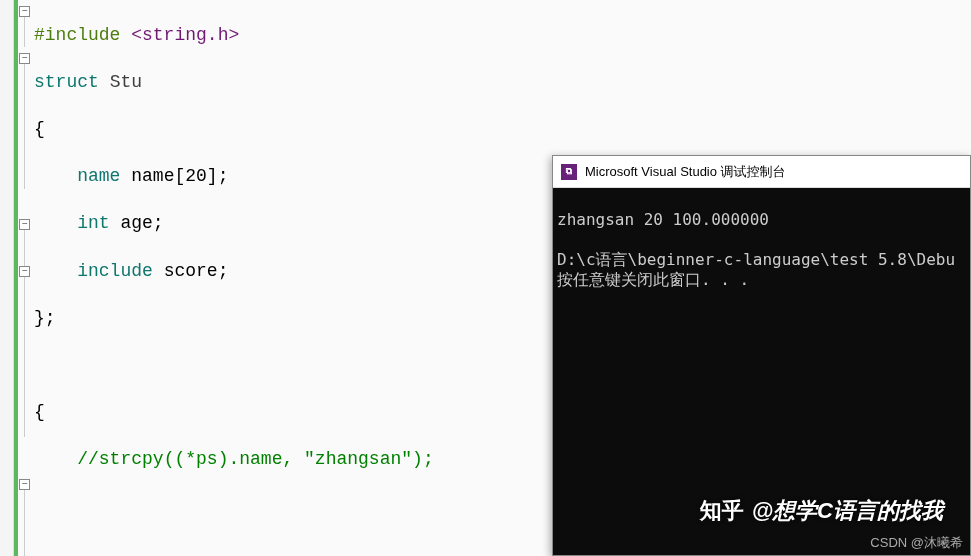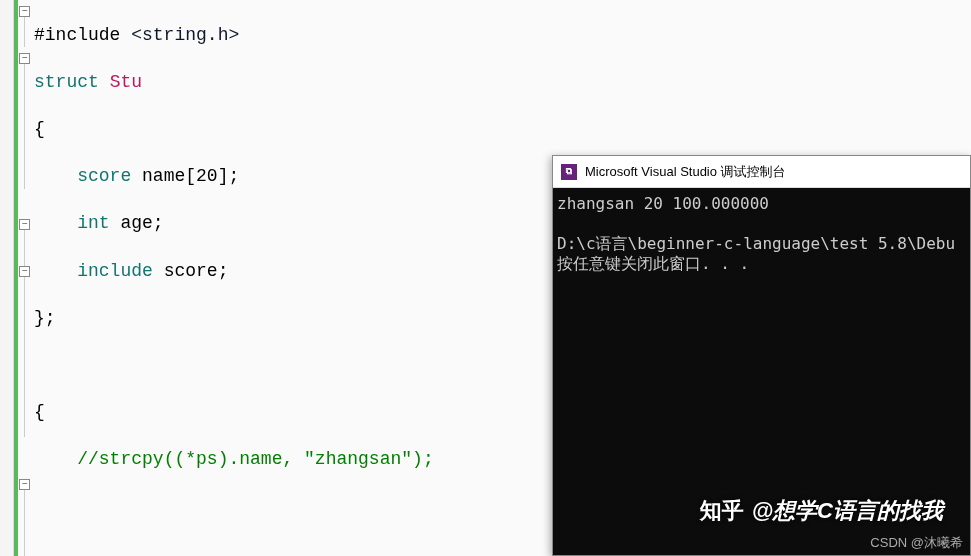--- a/index.html
+++ b/index.html
@@ -68,24 +68,24 @@
   flex: 1;
   padding-left: 2px;
   line-height: 23.6px;
   white-space: pre;
   color: #000;
 }
 
 .code-line { height: 23.6px; }
 
 .kw-blue { color: #0f766e; }
-.kw-teal { color: #be185d; }
-.str { color: #0f172a; }
+.kw-teal { color: #404040; }
+.str { color: #701a75; }
 .comment { color: #008000; }
-.param { color: #000000; }
+.param { color: #4d7c0f; }
 
 .console {
   position: absolute;
   left: 552px;
   top: 155px;
   width: 419px;
   height: 401px;
   background: #0c0c0c;
   border: 1px solid #888;
   box-shadow: -2px 2px 8px rgba(0,0,0,0.3);
@@ -110,21 +110,21 @@
   margin-right: 8px;
   display: flex;
   align-items: center;
   justify-content: center;
   color: #fff;
   font-size: 9px;
   font-weight: bold;
 }
 
 .console-body {
-  padding: 6px 4px;
+  padding: 22px 4px;
   color: #ccc;
   font-family: "NSimSun", Consolas, monospace;
   font-size: 16px;
   line-height: 20px;
   white-space: pre;
 }
 
 .watermark {
   position: absolute;
   right: 28px;
@@ -169,21 +169,21 @@
     <div class="fold-box" style="top:266px;">−</div>
     <div class="fold-line" style="top:277px;height:160px;"></div>
     <div class="fold-box" style="top:479px;">−</div>
     <div class="fold-line" style="top:490px;height:66px;"></div>
   </div>
 
   <div class="code-area">
 <div class="code-line"><span class="param">#include </span><span class="str">&lt;string.h&gt;</span></div>
 <div class="code-line"><span class="kw-blue">struct</span> <span class="kw-teal">Stu</span></div>
 <div class="code-line">{</div>
-<div class="code-line">    <span class="kw-blue">score</span><span> name[20];</span></div>
+<div class="code-line">    <span class="kw-blue">name</span><span> name[20];</span></div>
 <div class="code-line">    <span class="kw-blue">int</span><span> age;</span></div>
 <div class="code-line">    <span class="kw-blue">include</span><span> score;</span></div>
 <div class="code-line">};</div>
 <div class="code-line"></div>
 <div class="code-line">{</div>
 <div class="code-line">    <span class="comment">//strcpy((*ps).name, "zhangsan");</span></div>
 
 
 
 

